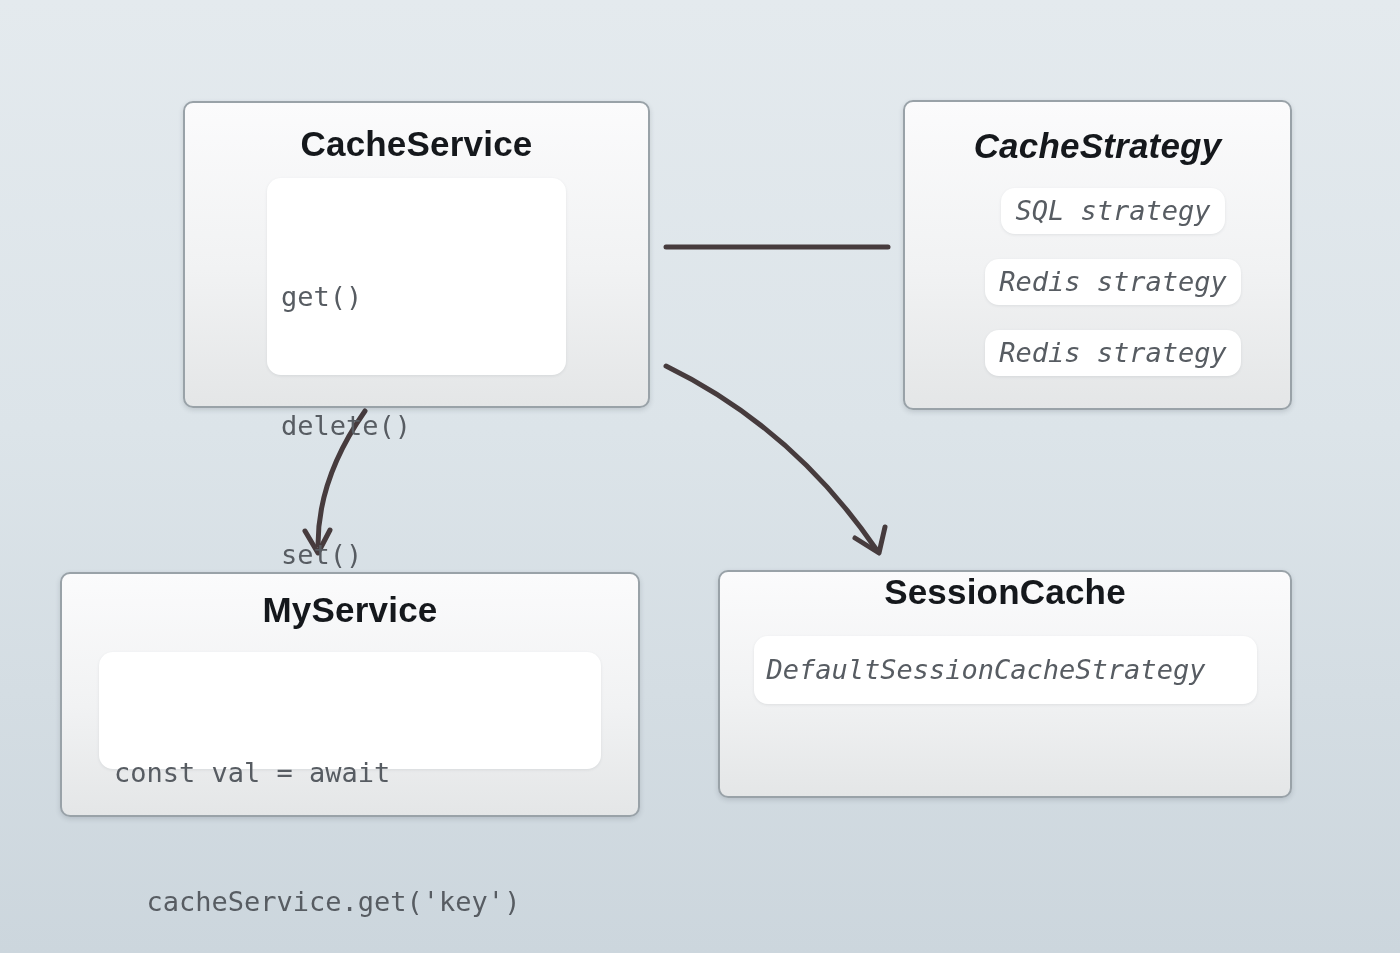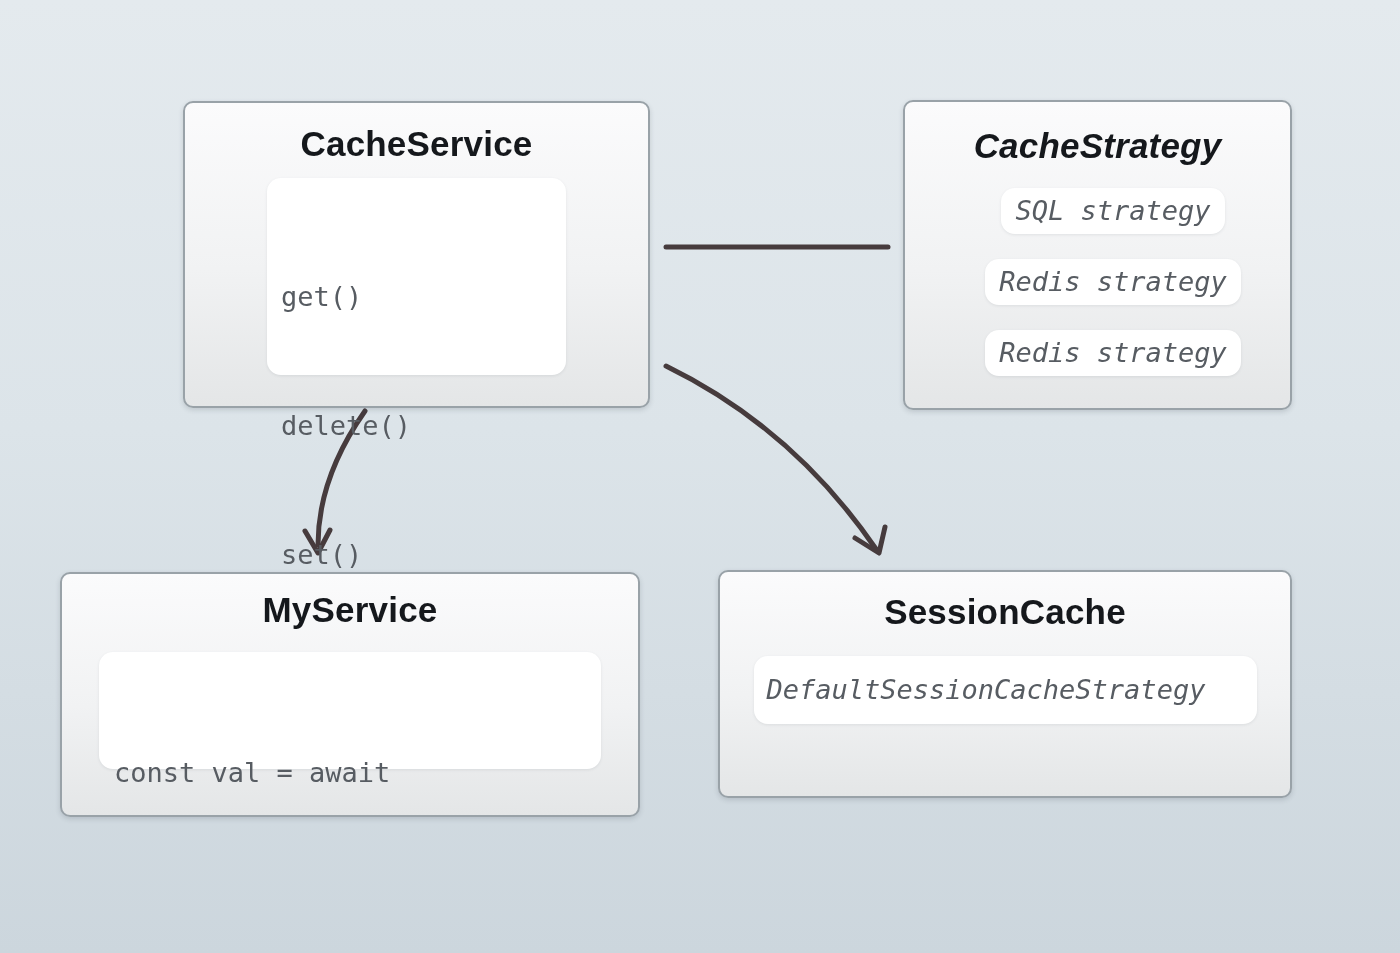--- a/index.html
+++ b/index.html
@@ -99,21 +99,21 @@
   .node-my-service .node-title { padding-top: 16px; }
   .node-my-service .code-box {
     width: 502px;
     height: 117px;
     margin: 22px auto 0 auto;
     padding: 13px 8px 0 15px;
   }
 
   
   .node-session-cache { left: 718px; top: 570px; width: 574px; height: 228px; }
-  .node-session-cache .node-title { padding-top: 20px; }
+  .node-session-cache .node-title { }
   .node-session-cache .code-box {
     width: 503px;
     height: 68px;
     margin: 24px auto 0 auto;
     padding: 0 8px 0 13px;
     line-height: 68px;
     font-style: italic;
   }
 </style>
 </head>
@@ -149,20 +149,21 @@
       <div class="pill">SQL strategy</div>
       <div class="pill">Redis strategy</div>
       <div class="pill">Redis strategy</div>
     </div>
   </div>
 
   <div class="node node-my-service">
     <div class="node-title">MyService</div>
     <div class="code-box">
       <div>const val = await</div>
+      <div>  cacheService.get('key')</div>
     </div>
   </div>
 
   <div class="node node-session-cache">
     <div class="node-title">SessionCache</div>
     <div class="code-box">DefaultSessionCacheStrategy</div>
   </div>
 
 </div>
 

